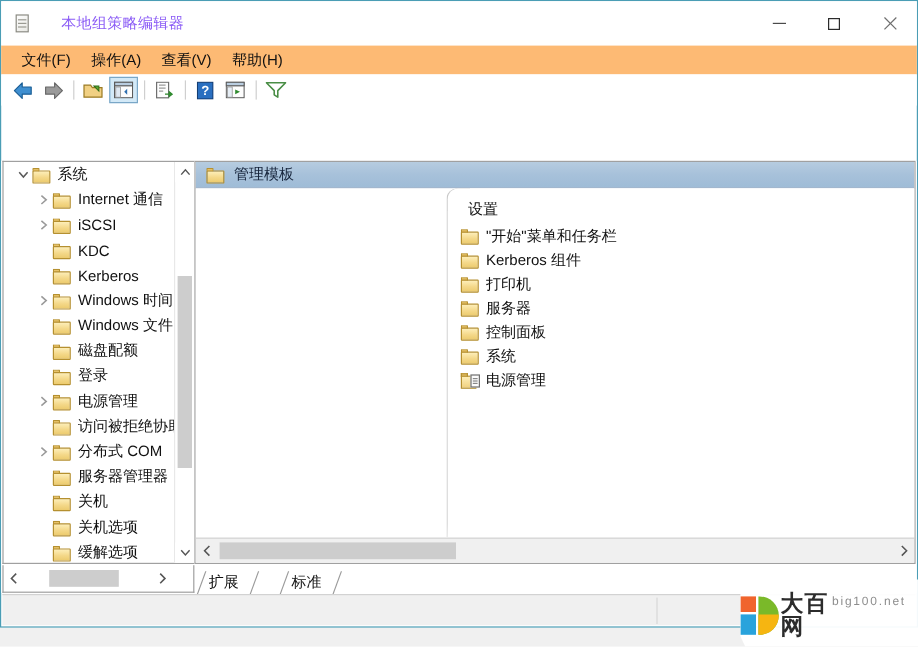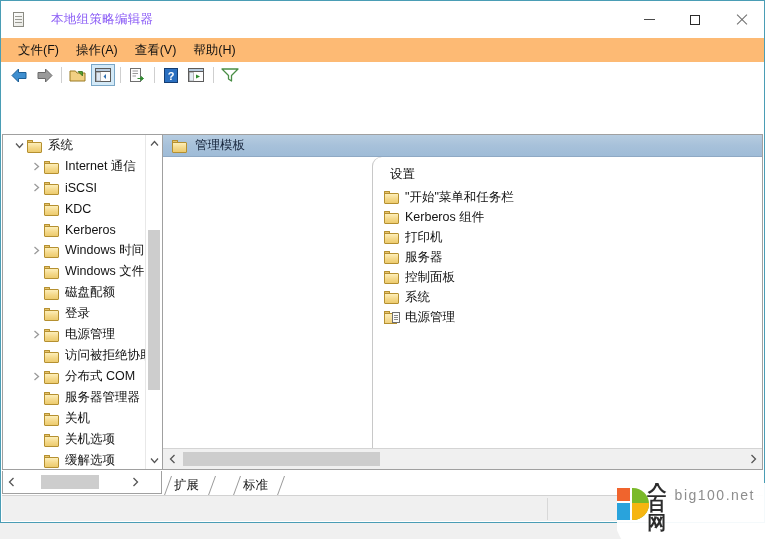--- a/index.html
+++ b/index.html
@@ -478,24 +478,24 @@
     flex-direction: row;
     line-height: 1;
   }
   .wm-cn {
     font-size: 19px;
     font-weight: bold;
     color: #2c2c2c;
     letter-spacing: 1px;
   }
   .wm-en {
-    font-size: 14px;
+    font-size: 10px;
     color: #8d8d8d;
     letter-spacing: 1.5px;
-    margin-top: 13px;
+    margin-top: 3px;
   }
 </style>
 </head>
 <body>
 
 <div id="app">
 
   <div class="window">
 
     <div class="titlebar">

